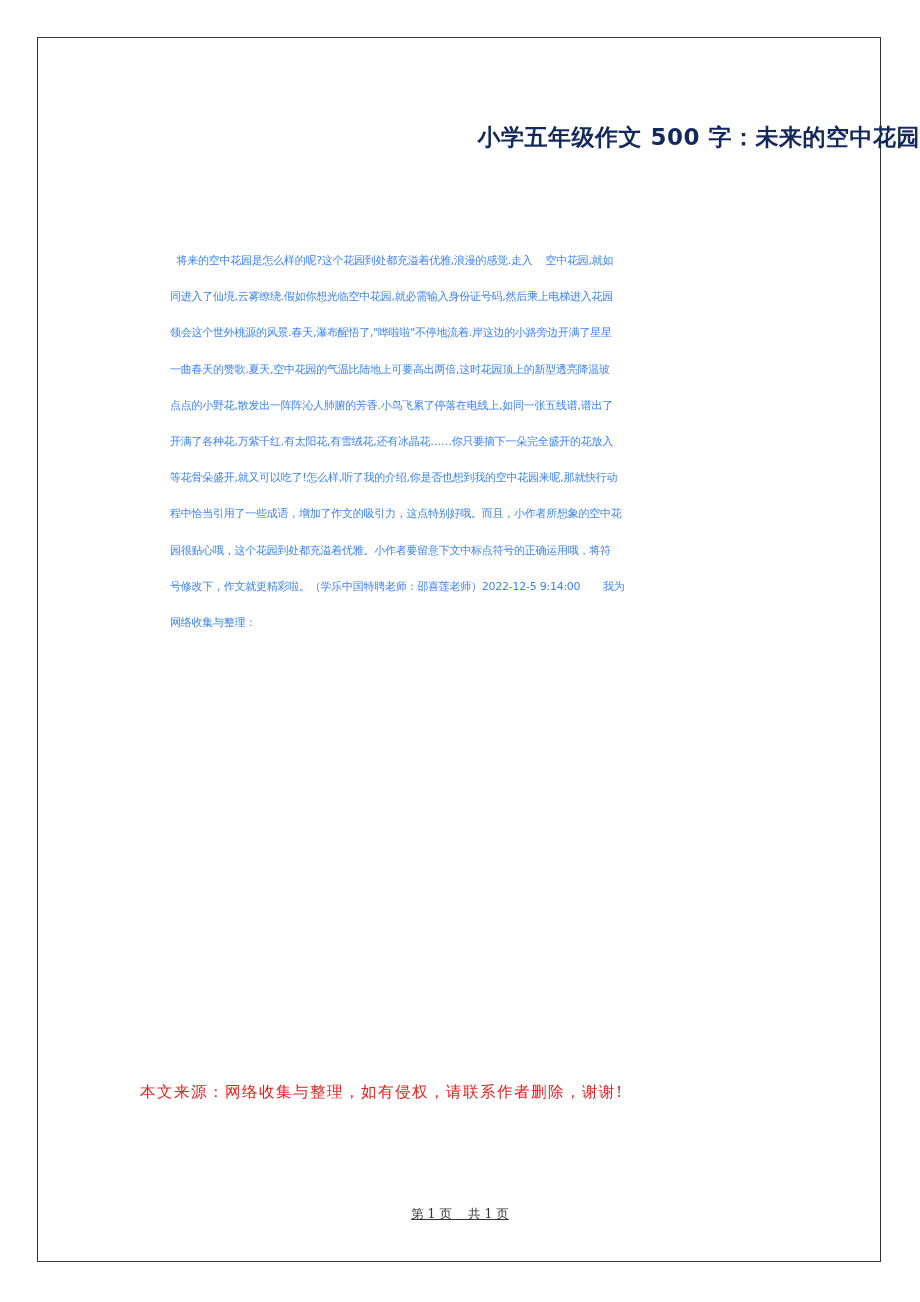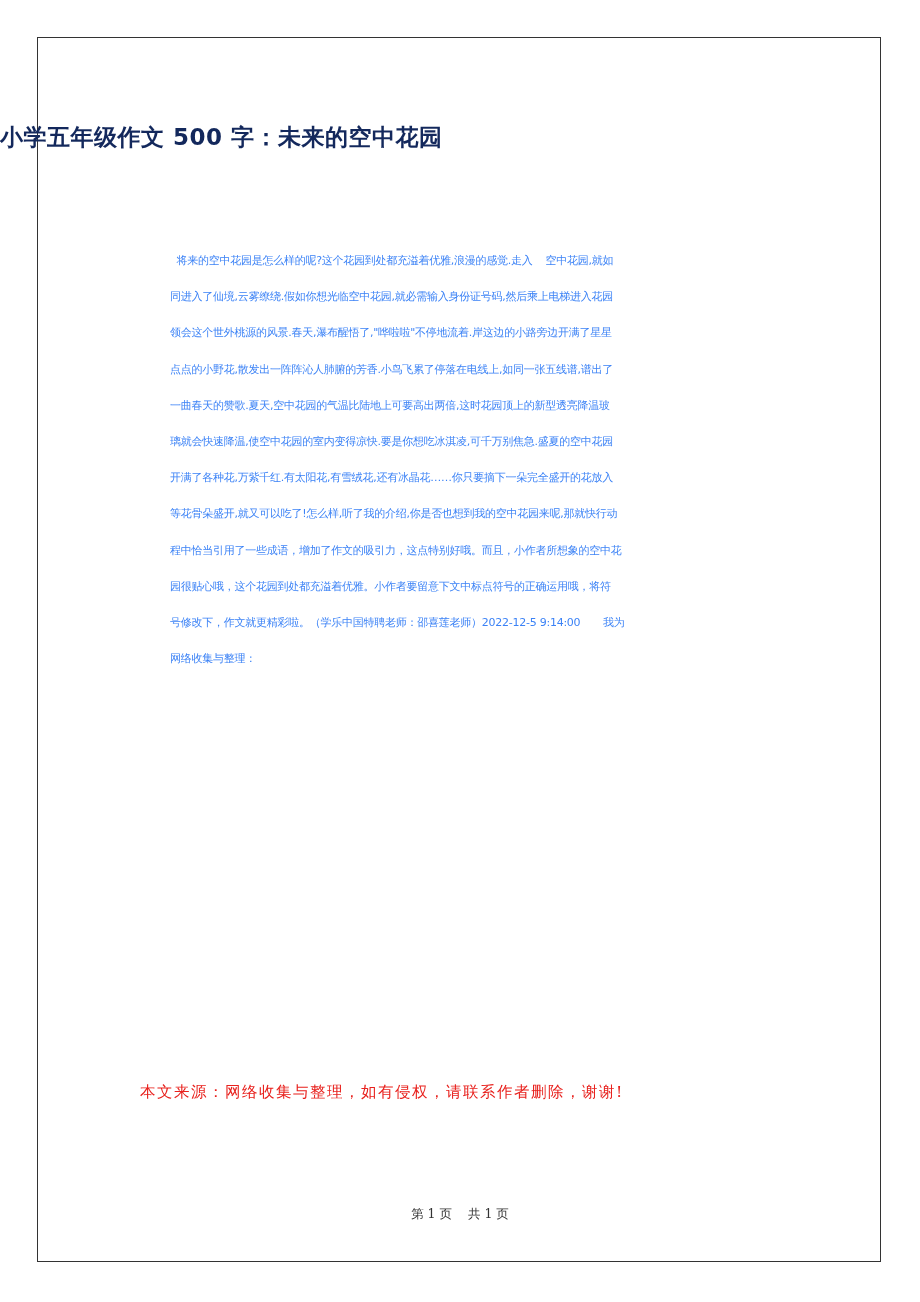--- a/index.html
+++ b/index.html
@@ -21,21 +21,21 @@
       width: 844px;
       height: 1225px;
       border: 1.5px solid #333333;
       box-sizing: border-box;
     }
     .doc-title {
       position: absolute;
       left: 0;
       top: 120px;
       width: 920px;
-      text-align: left;
+      text-align: right;
       font-size: 23px;
       font-weight: bold;
       color: #13285c;
       letter-spacing: 0.5px;
       margin: 0;
       line-height: 34px;
     }
     .doc-body {
       position: absolute;
       left: 139px;
@@ -68,36 +68,36 @@
     .page-footer {
       position: absolute;
       left: 0;
       top: 1206px;
       width: 920px;
       text-align: center;
       font-family: "DejaVu Serif", "Liberation Serif", serif;
       font-size: 12.5px;
       color: #333333;
       white-space: pre;
+      text-decoration: underline;
     }
   </style>
 </head>
 <body>
 
 <div class="page-frame"></div>
 
 <h1 class="doc-title">小学五年级作文 500 字：未来的空中花园</h1>
 
 <div class="doc-body">
   <span class="line" style="white-space:pre;">  将来的空中花园是怎么样的呢?这个花园到处都充溢着优雅,浪漫的感觉.走入    空中花园,就如</span>
   <span class="line">同进入了仙境,云雾缭绕.假如你想光临空中花园,就必需输入身份证号码,然后乘上电梯进入花园</span>
   <span class="line">领会这个世外桃源的风景.春天,瀑布醒悟了,"哗啦啦"不停地流着.岸这边的小路旁边开满了星星</span>
+  <span class="line">一曲春天的赞歌.夏天,空中花园的气温比陆地上可要高出两倍,这时花园顶上的新型透亮降温玻</span>
   <span class="line">点点的小野花,散发出一阵阵沁人肺腑的芳香.小鸟飞累了停落在电线上,如同一张五线谱,谱出了</span>
-  <span class="line">一曲春天的赞歌.夏天,空中花园的气温比陆地上可要高出两倍,这时花园顶上的新型透亮降温玻</span>
-  <span class="line">璃就会快速降温,使空中花园的室内变得凉快.要是你想吃冰淇凌,可千万别焦急.盛夏的空中花园</span>
   <span class="line">开满了各种花,万紫千红.有太阳花,有雪绒花,还有冰晶花……你只要摘下一朵完全盛开的花放入</span>
   <span class="line">等花骨朵盛开,就又可以吃了!怎么样,听了我的介绍,你是否也想到我的空中花园来呢,那就快行动</span>
   <span class="line">程中恰当引用了一些成语，增加了作文的吸引力，这点特别好哦。而且，小作者所想象的空中花</span>
   <span class="line">园很贴心哦，这个花园到处都充溢着优雅。小作者要留意下文中标点符号的正确运用哦，将符</span>
   <span class="line" style="white-space:pre;">号修改下，作文就更精彩啦。（学乐中国特聘老师：邵喜莲老师）2022-12-5 9:14:00       我为</span>
   <span class="line">网络收集与整理：</span>
 </div>
 
 <div class="source-note">本文来源：网络收集与整理，如有侵权，请联系作者删除，谢谢!</div>
 

